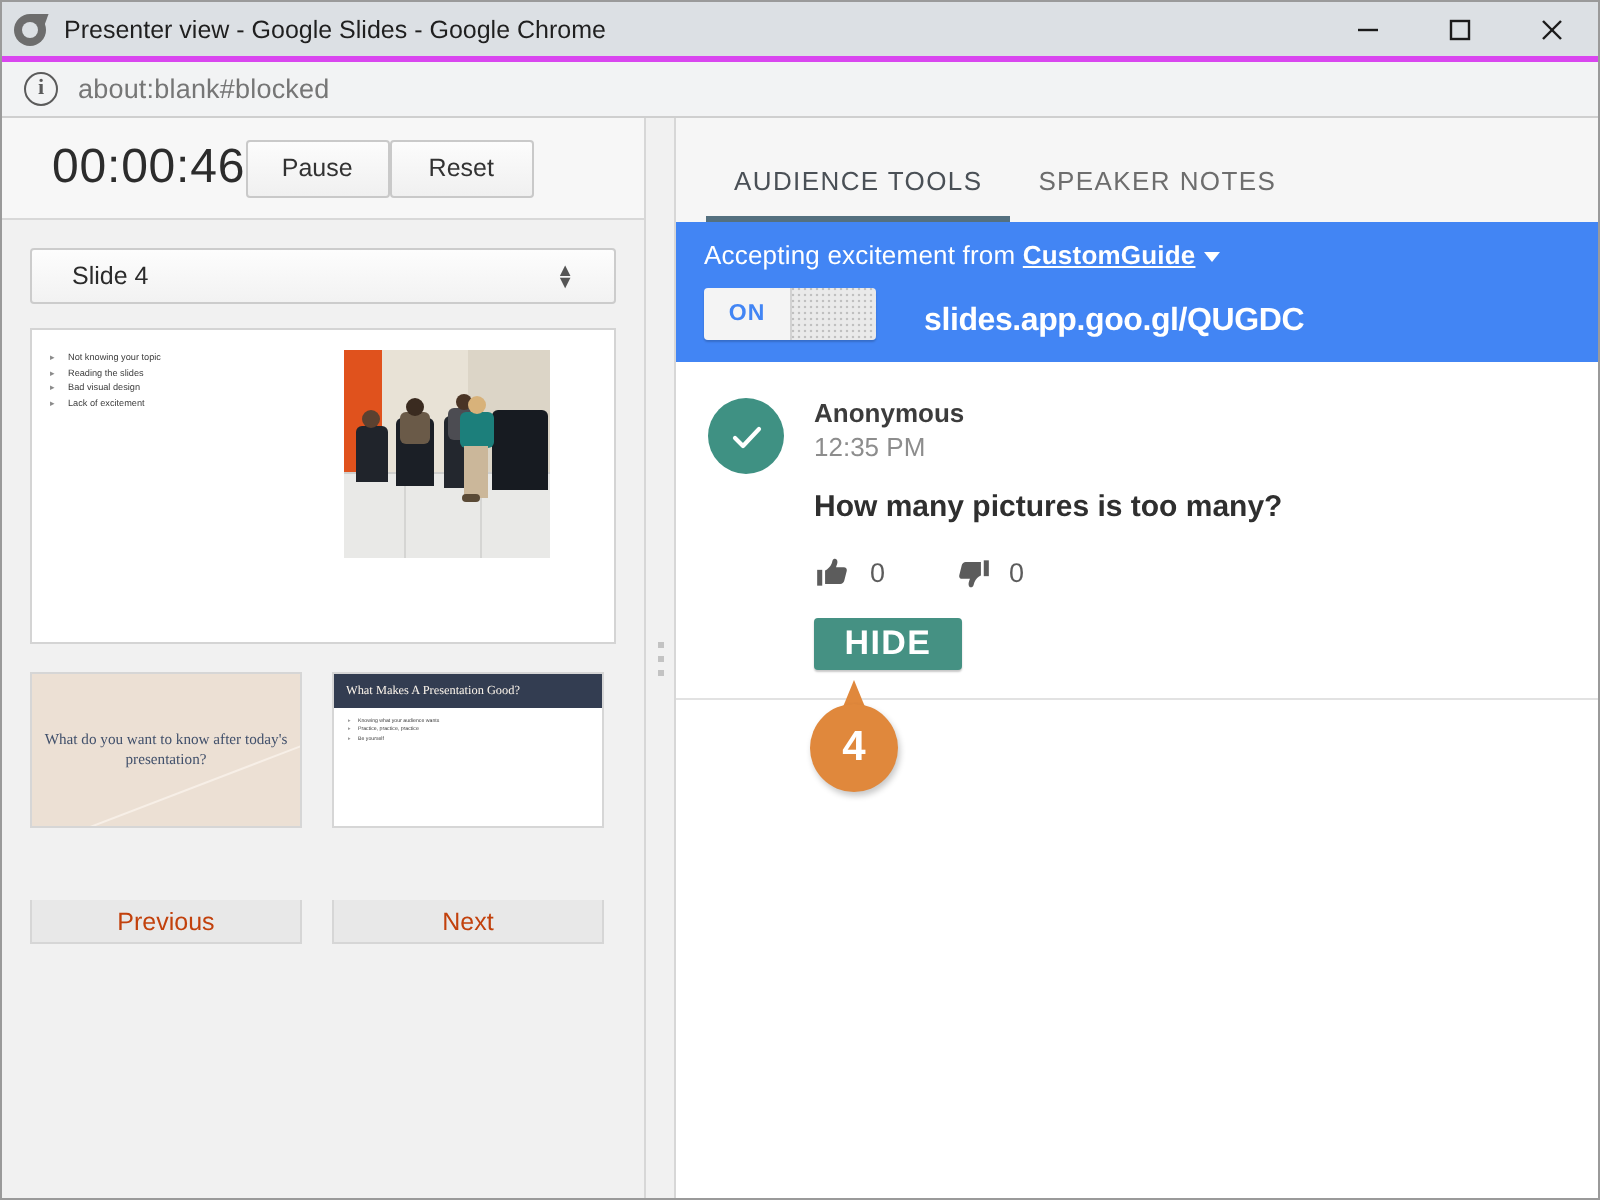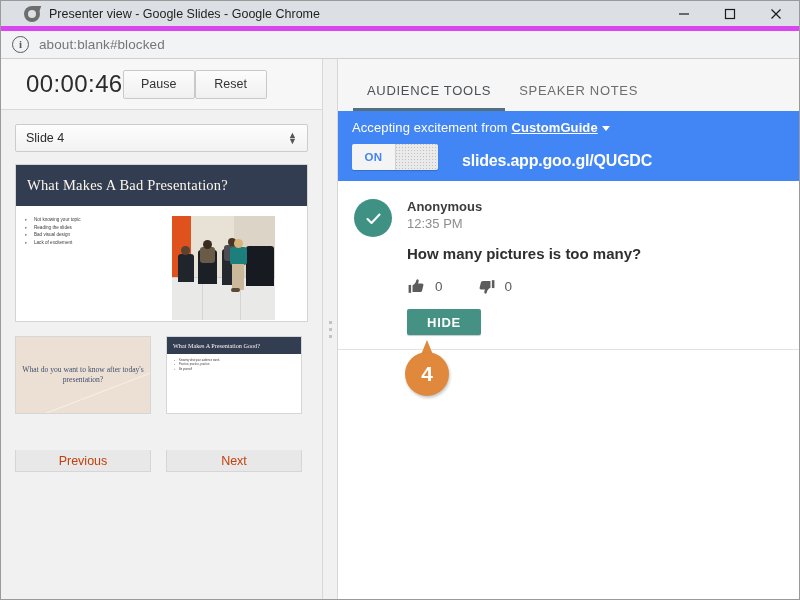--- a/index.html
+++ b/index.html
@@ -22,24 +22,24 @@
     overflow: hidden;
     display: flex;
     flex-direction: column;
   }
 
   
   .titlebar {
     height: 30px;
     min-height: 30px;
     background: #dce0e4;
-    border-bottom: 5px solid #d946ef;
-    display: flex;
-    align-items: center;
-    padding-left: 23px;
+    border-bottom: 3px solid #d946ef;
+    display: flex;
+    align-items: center;
+    padding-left: 6px;
     box-sizing: border-box;
   }
   .chrome-logo {
     width: 16px;
     height: 16px;
     border-radius: 50%;
     background: #6d6d6d;
     position: relative;
     flex: 0 0 auto;
     margin-right: 9px;
@@ -162,21 +162,21 @@
     padding: 14px 14px 0 14px;
   }
   .slide-select {
     position: relative;
     height: 28px;
     background: linear-gradient(#fdfdfd, #f2f2f2);
     border: 1px solid #cccccc;
     border-radius: 2px;
     display: flex;
     align-items: center;
-    padding: 0 10px;
+    padding: 0 20px;
     box-sizing: border-box;
     font-size: 12.5px;
     color: #2b2b2b;
     cursor: pointer;
   }
   .spinner-arrows {
     margin-left: auto;
     display: flex;
     flex-direction: column;
     line-height: 6px;
@@ -532,21 +532,21 @@
   }
   .hide-btn {
     margin-top: 13px;
     display: inline-flex;
     align-items: center;
     justify-content: center;
     min-width: 74px;
     height: 26px;
     background: #459183;
     color: #ffffff;
-    font-size: 13px;
+    font-size: 17px;
     font-weight: bold;
     letter-spacing: .7px;
     border: none;
     border-radius: 2px;
     cursor: pointer;
     padding: 0 14px;
     box-shadow: 0 1px 1px rgba(0,0,0,.22);
     font-family: "Liberation Sans", sans-serif;
   }
 
@@ -636,23 +636,20 @@
           <span>Slide 4</span>
           <span class="spinner-arrows">
             <span>▲</span>
             <span>▼</span>
           </span>
         </div>
       </div>
 
       <div class="slide-preview-wrap">
         <div class="slide-preview">
-          <div class="slide-header">
-            <span class="slide-title">What Makes A Bad Presentation?</span>
-          </div>
           <div class="slide-body">
             <div class="slide-bullets">
               <ul>
                 <li>Not knowing your topic</li>
                 <li>Reading the slides</li>
                 <li>Bad visual design</li>
                 <li>Lack of excitement</li>
               </ul>
             </div>
             <div class="slide-photo">

